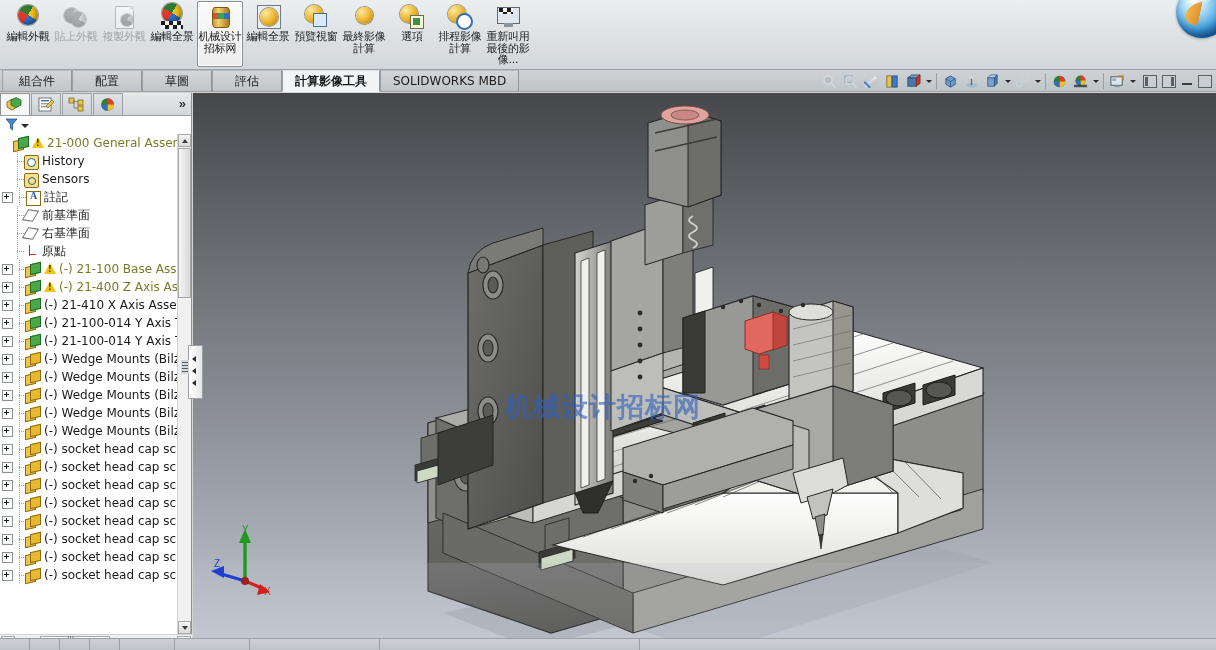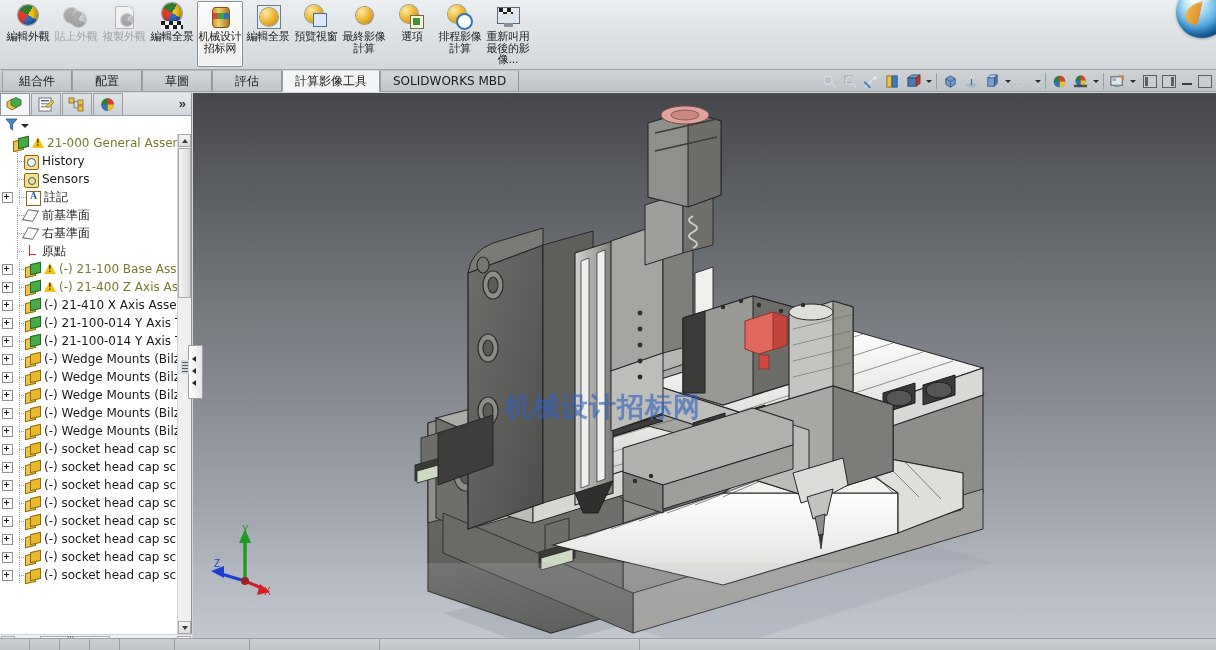--- a/index.html
+++ b/index.html
@@ -80,21 +80,21 @@
     min-width:70px;padding:0 12px;height:21px;line-height:21px;
     font-size:12px;color:#1b1b1b;text-align:center;
     background:linear-gradient(180deg,#d3d7da 0%,#c0c5c9 100%);
     border-left:1px solid #9aa0a6;border-right:1px solid #8f9599;
     border-top:1px solid #b9bec2;
     box-sizing:border-box;cursor:default;white-space:nowrap;
     font-family:"DejaVu Sans","Liberation Sans",sans-serif;
   }
   .tab.sel{
     background:#f3f4f5;border-top:1px solid #dfe2e4;
-    border-bottom:1px solid #f3f4f5;height:22px;line-height:21px;font-weight:normal;
+    border-bottom:1px solid #f3f4f5;height:22px;line-height:21px;font-weight:bold;
   }
   .vtools{position:absolute;right:0;top:0;height:22px;display:flex;align-items:center;gap:0px;padding-right:4px;}
   .vt{width:21px;height:19px;position:relative;display:inline-block;cursor:default;}
   .vt .g{position:absolute;left:3px;top:2px;width:15px;height:15px;}
   .vtsep{width:1px;height:16px;background:#9aa0a6;margin:0 3px;}
   .vcar{width:9px;height:19px;position:relative;}
   .vcar:after{content:"";position:absolute;left:2px;top:8px;border-left:3px solid transparent;border-right:3px solid transparent;border-top:3px solid #2b2b2b;}
   .wctl{display:flex;align-items:center;gap:5px;margin-left:6px;}
   .wbtn{width:12px;height:11px;border:1px solid #5a5f63;position:relative;background:#c9ced2;}
   .wbtn.l:before{content:"";position:absolute;left:1px;top:1px;bottom:1px;width:3px;background:#5a5f63;}

